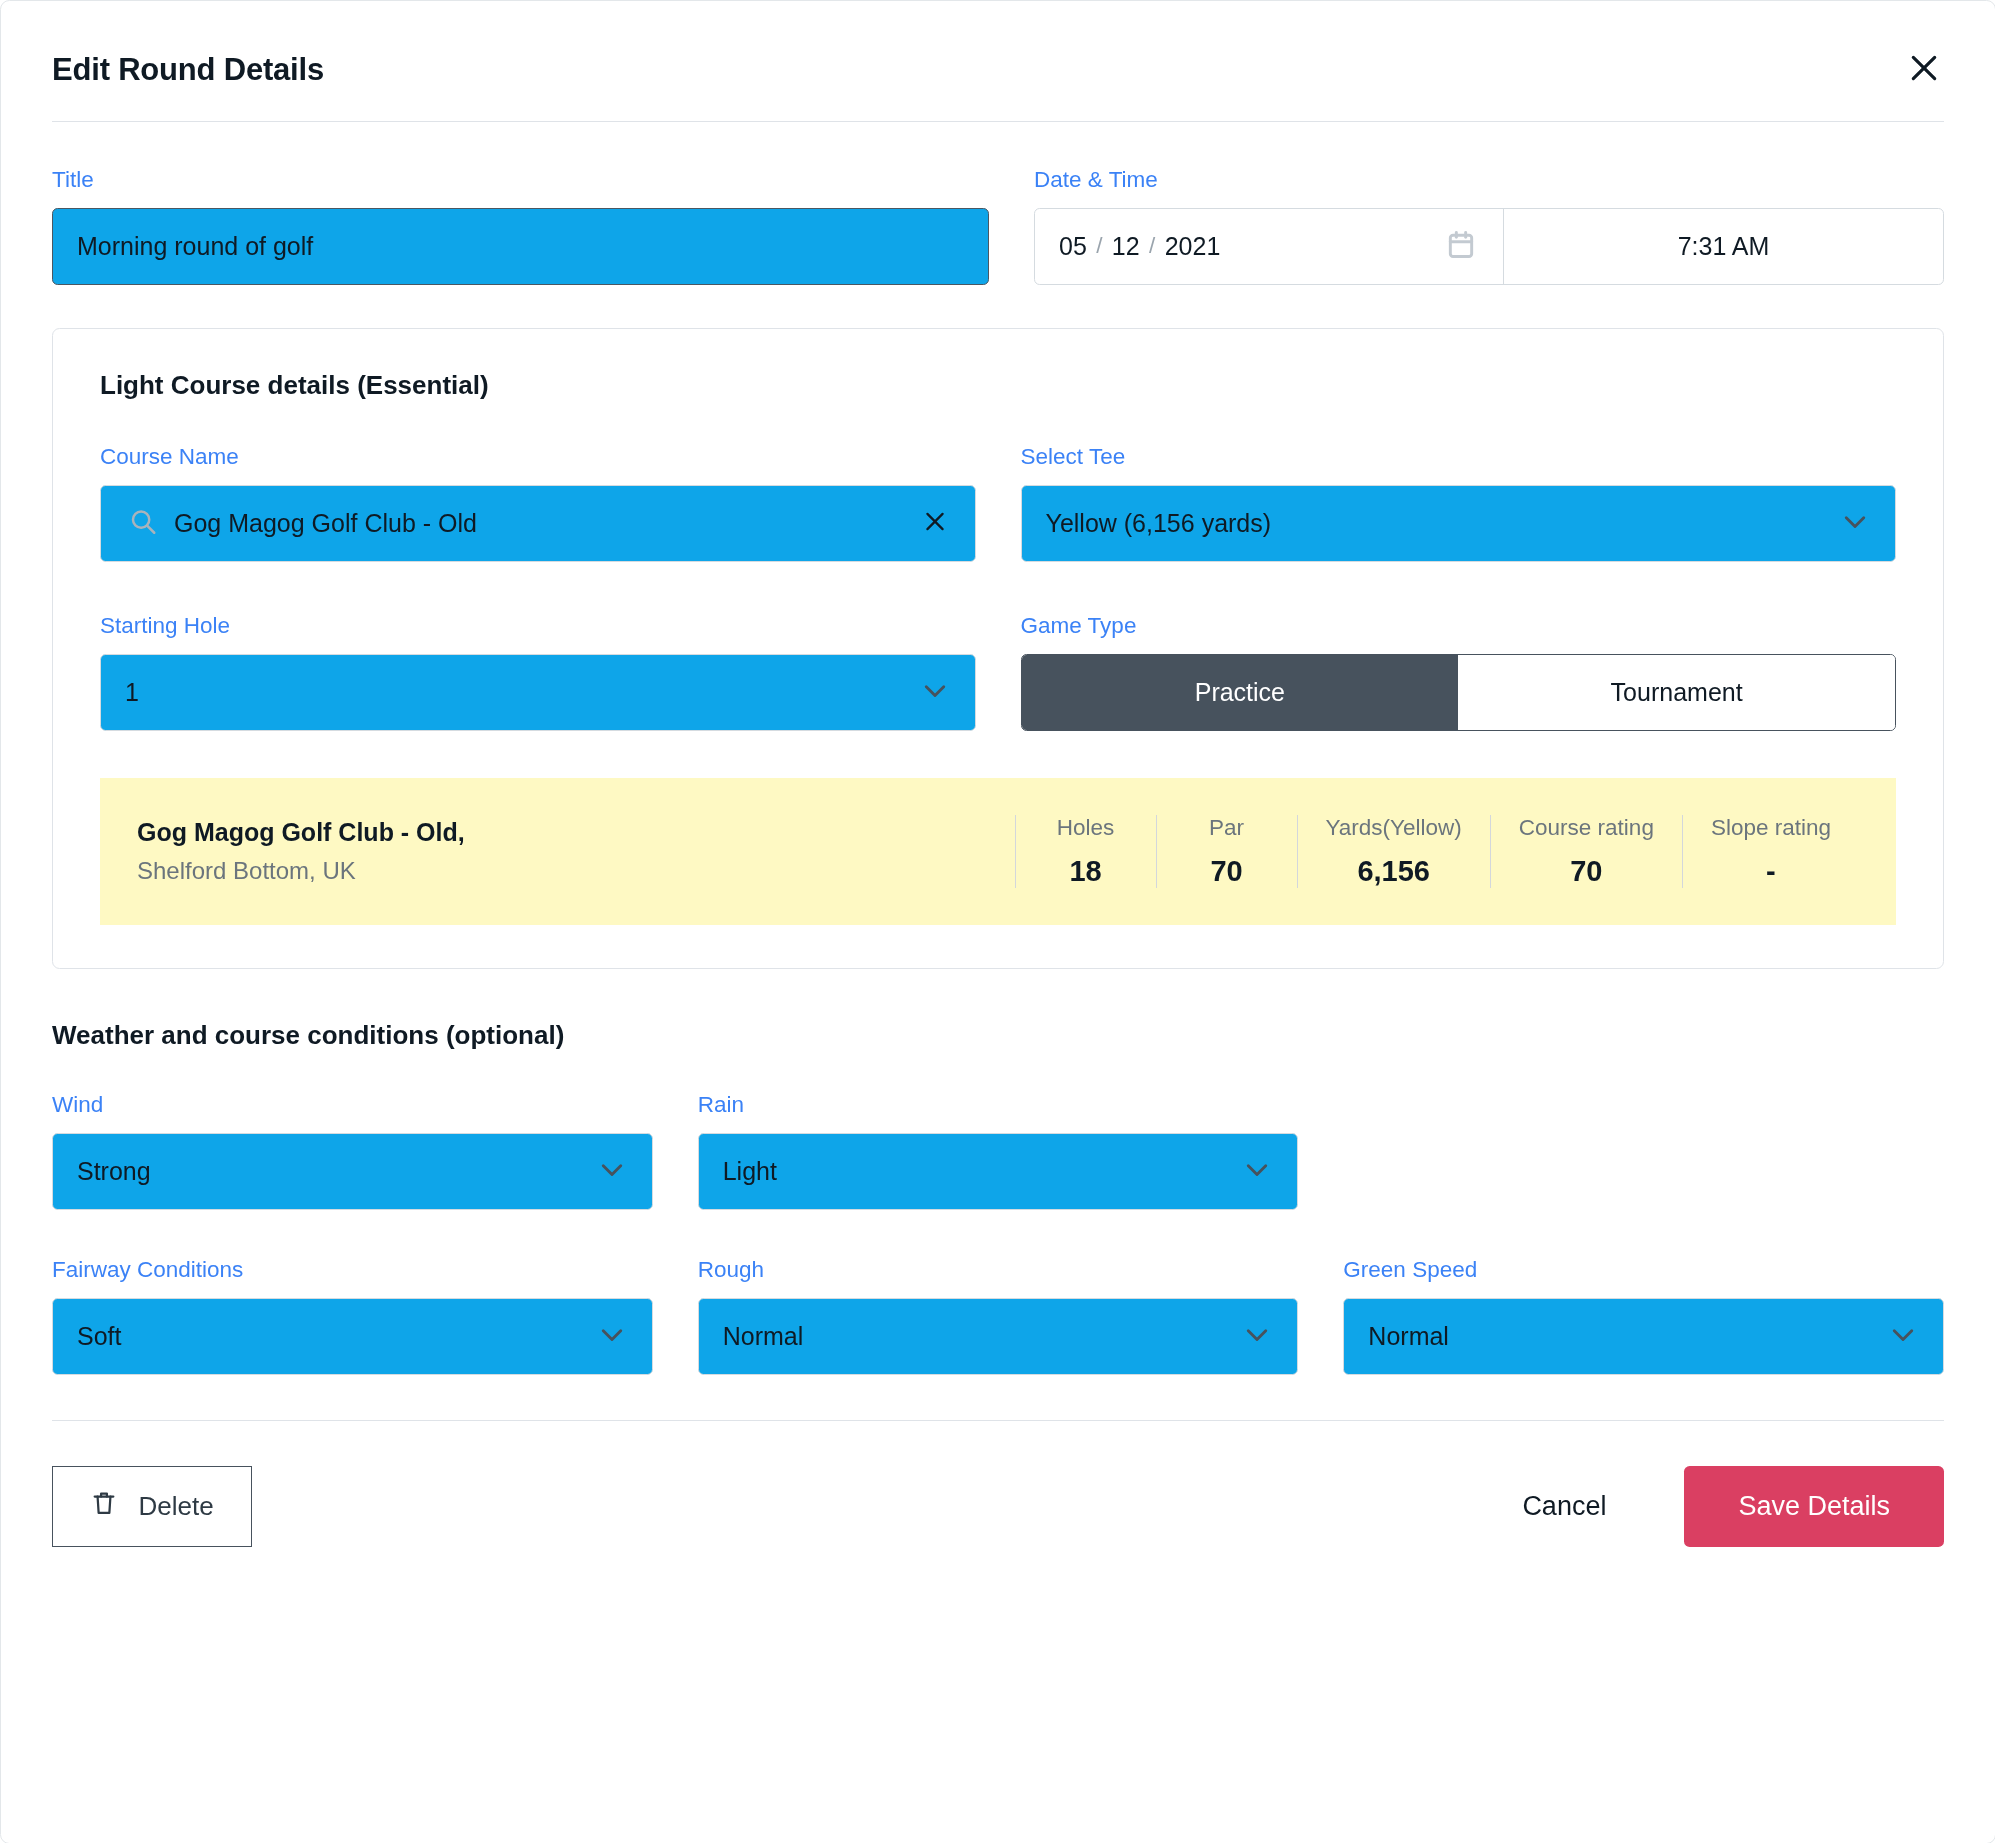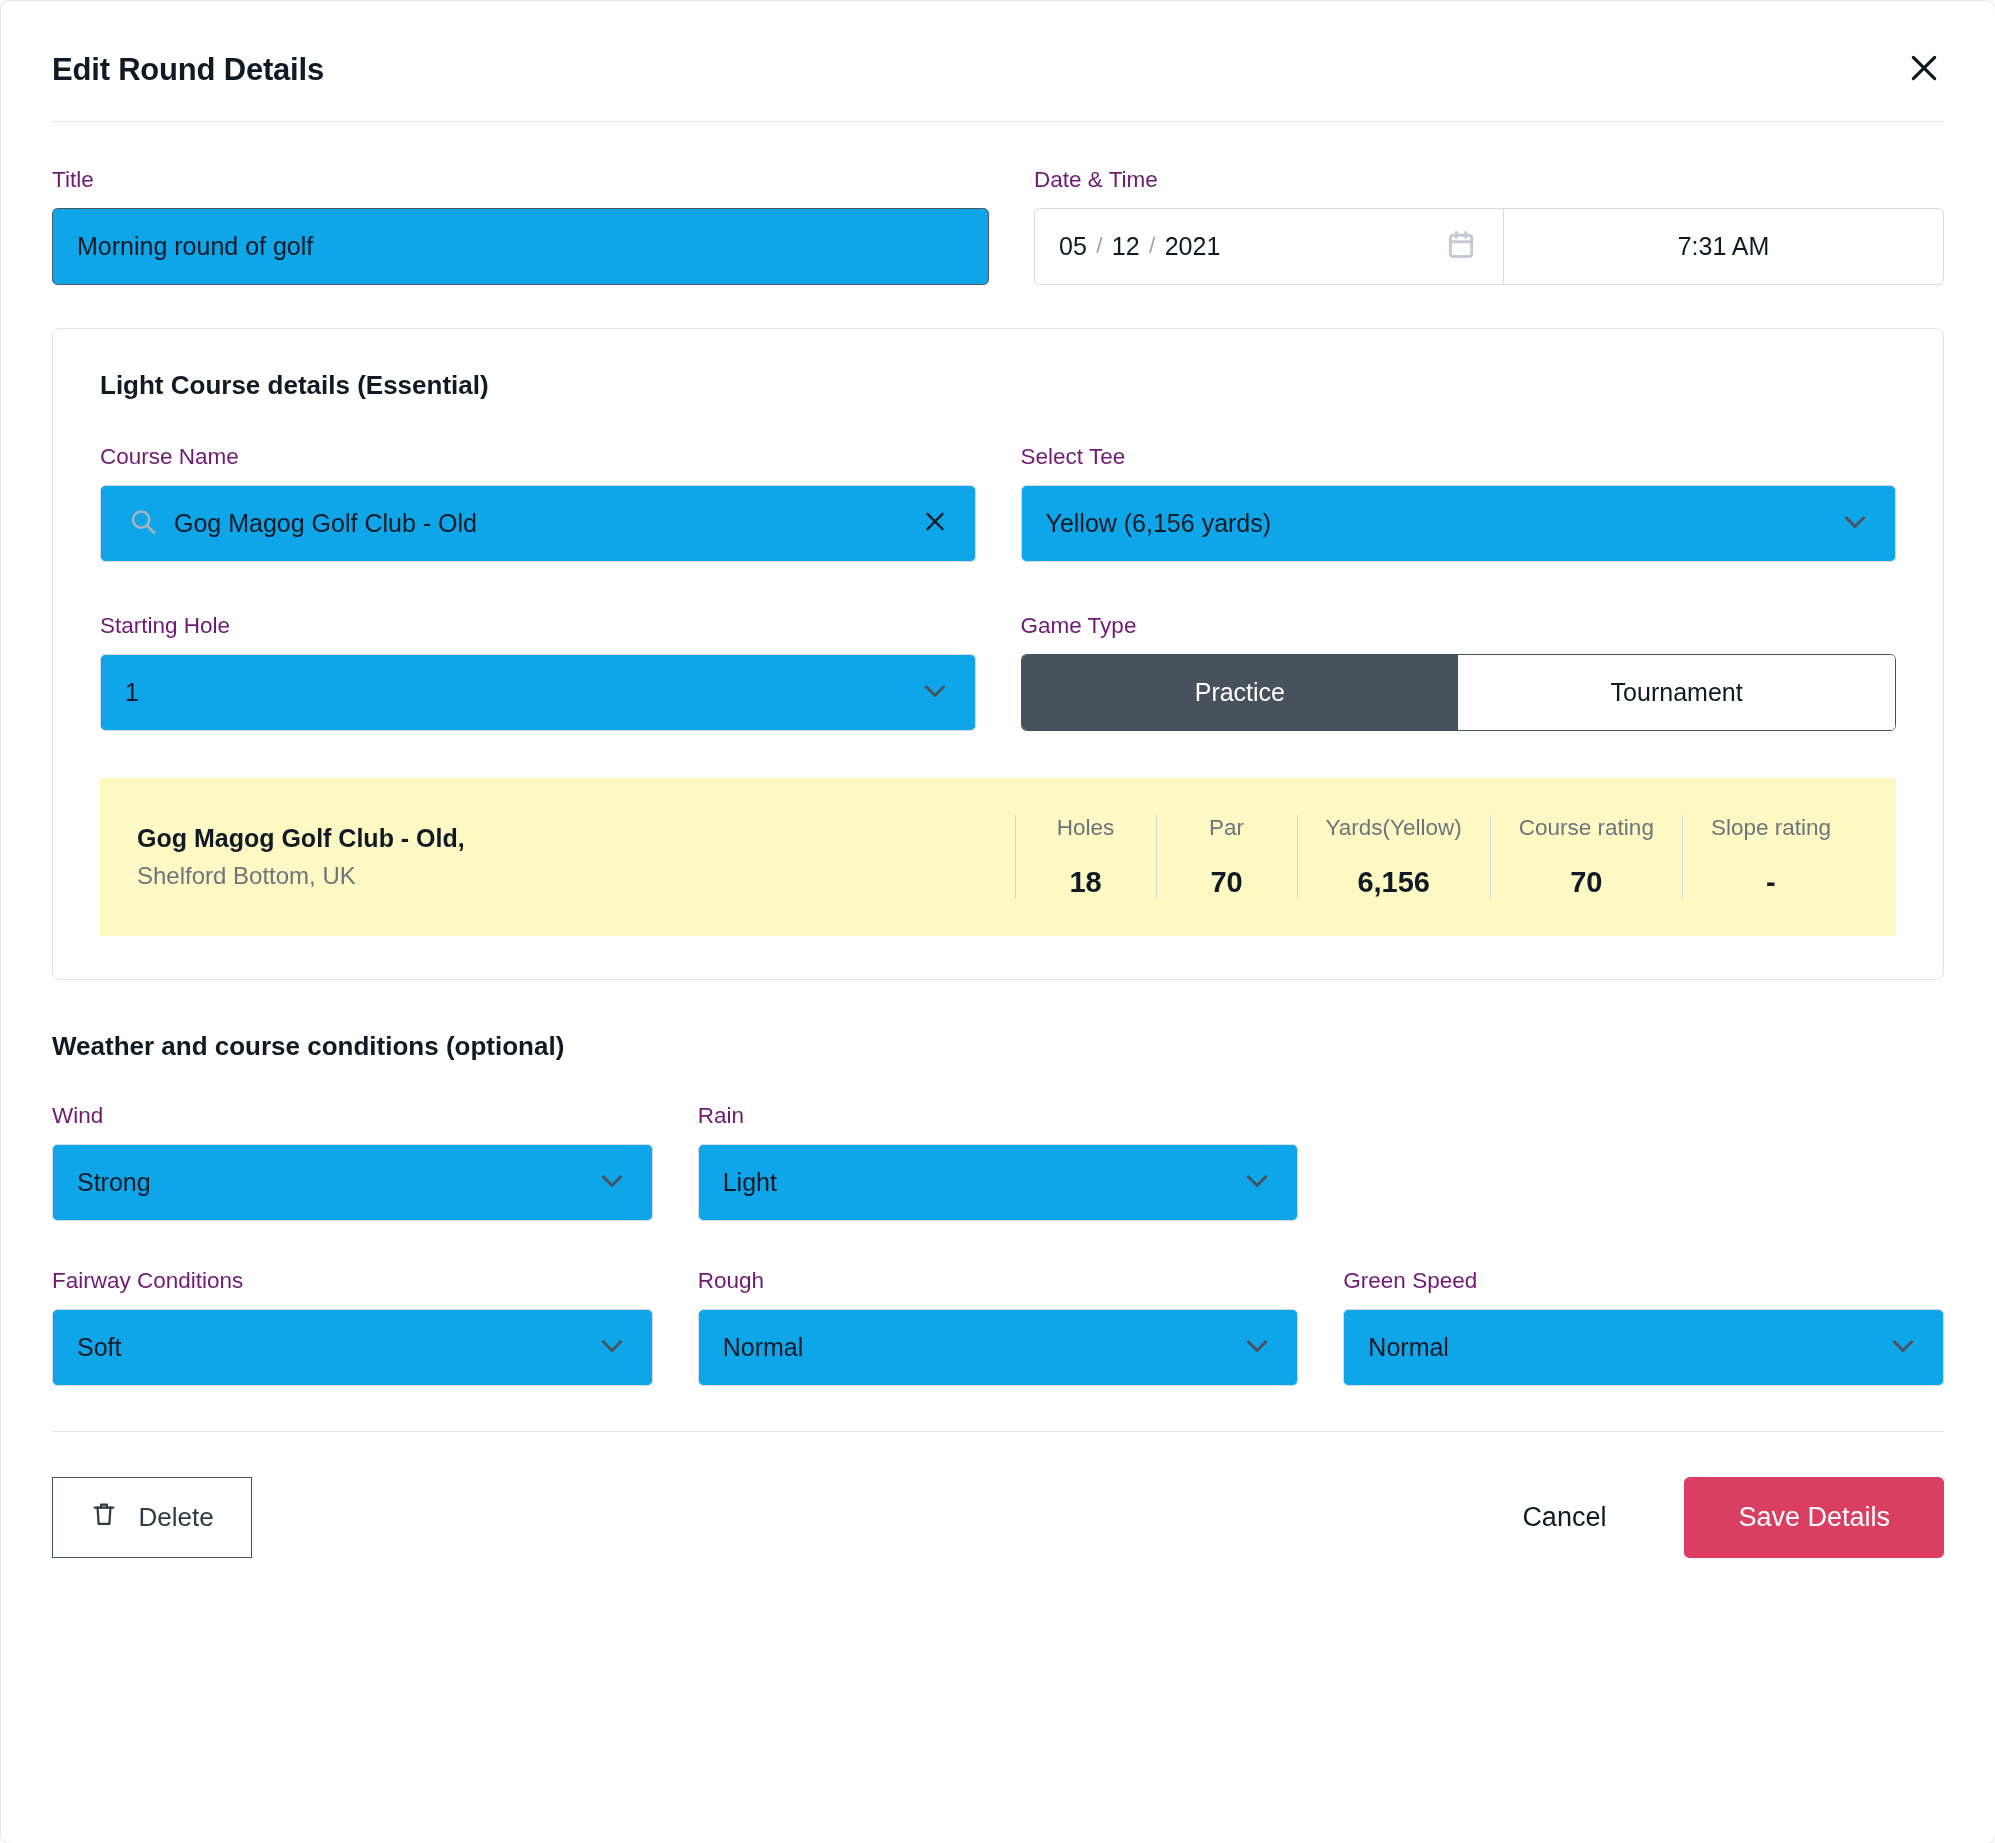--- a/index.html
+++ b/index.html
@@ -51,21 +51,21 @@
 
   .header-divider {
     margin: 0 51px;
     height: 0.9px;
     background: #dfe3e8;
   }
 
   
   .field-label {
     font-size: 22.5px;
-    color: #701a75;
+    color: #3b82f6;
     margin-bottom: 15px;
     display: block;
   }
   .input-box {
     height: 77px;
     border: 0.9px solid #d5dbe0;
     border-radius: 5.6px;
     background: #0ea5e9;
     display: flex;
     align-items: center;
@@ -205,21 +205,21 @@
   }
   .stat {
     text-align: center;
     padding: 0 28px;
     border-left: 0.9px solid #d3d7dc;
     min-width: 141px;
   }
   .stat .k {
     font-size: 22.5px;
     color: #6b757d;
-    margin-bottom: 25px;
+    margin-bottom: 14px;
     white-space: nowrap;
     text-align: center;
   }
   .stat .v {
     font-size: 29px;
     font-weight: bold;
     color: #0f1a24;
   }
 
   

